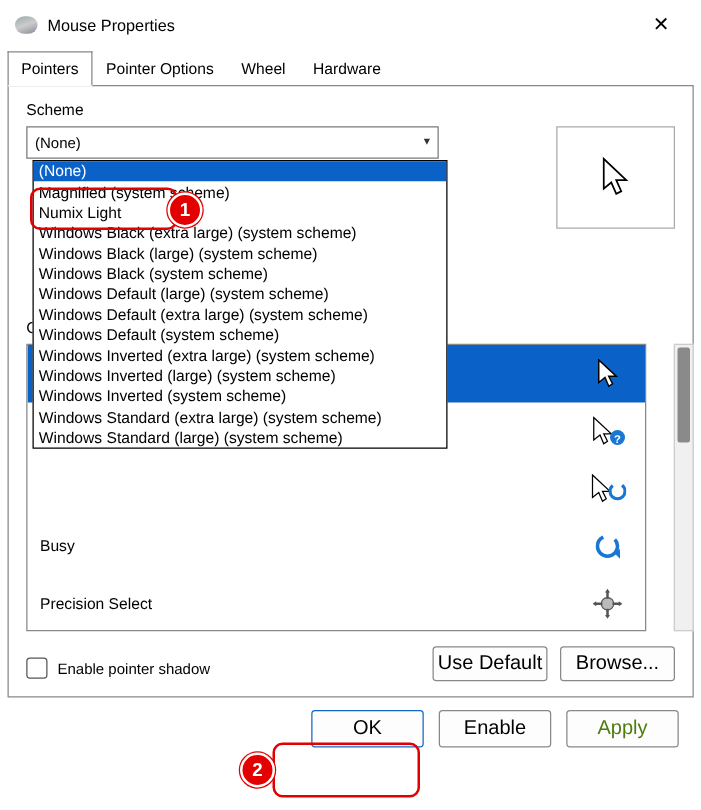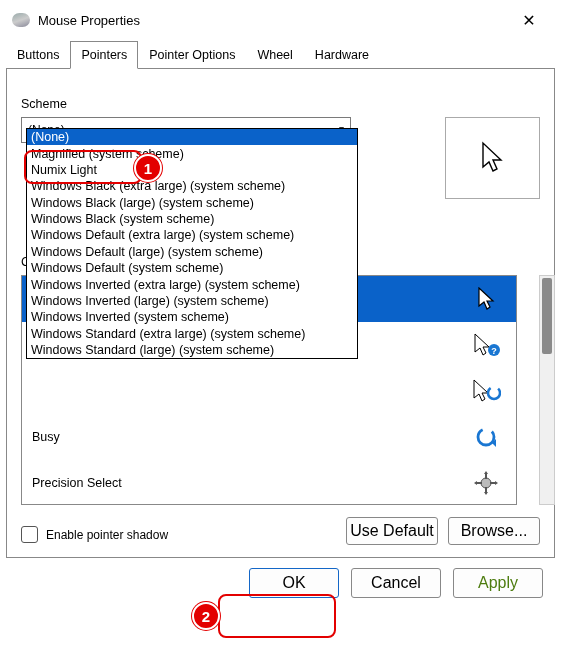--- a/index.html
+++ b/index.html
@@ -54,21 +54,21 @@
   }
   .tab.active {
     border: 1px solid #888;
     border-bottom: 1px solid #fff;
     background:#fff;
     z-index:2;
   }
   .tabpanel {
     margin: 0 6px 0 6px;
     border:1px solid #888;
-    padding: 28px 14px 14px 14px;
+    padding: 12px 14px 14px 14px;
     height: 490px;
     position: relative;
     background:#fff;
   }
   .group-label {
     font-size:12.5px;
     margin-bottom: 6px;
   }
   .scheme-row {
     display:flex;
@@ -224,21 +224,20 @@
 
   <div class="titlebar">
     <div class="icon"></div>
     <div class="title">Mouse Properties</div>
     <div class="close">
       <span>✕</span>
     </div>
   </div>
 
   <div class="tabs">
-    <div class="tab">Buttons</div>
     <div class="tab active">Pointers</div>
     <div class="tab">Pointer Options</div>
     <div class="tab">Wheel</div>
     <div class="tab">Hardware</div>
   </div>
 
   <div class="tabpanel">
 
     <div class="group-label">Scheme</div>
 
@@ -320,35 +319,35 @@
 
   </div>
 
   <div class="dropdown">
     <div class="opt sel">(None)</div>
     <div class="opt">Magnified (system scheme)</div>
     <div class="opt">Numix Light</div>
     <div class="opt">Windows Black (extra large) (system scheme)</div>
     <div class="opt">Windows Black (large) (system scheme)</div>
     <div class="opt">Windows Black (system scheme)</div>
+    <div class="opt">Windows Default (large) (system scheme)</div>
     <div class="opt">Windows Default (extra large) (system scheme)</div>
-    <div class="opt">Windows Default (large) (system scheme)</div>
     <div class="opt">Windows Default (system scheme)</div>
     <div class="opt">Windows Inverted (extra large) (system scheme)</div>
     <div class="opt">Windows Inverted (large) (system scheme)</div>
     <div class="opt">Windows Inverted (system scheme)</div>
     <div class="opt">Windows Standard (extra large) (system scheme)</div>
     <div class="opt">Windows Standard (large) (system scheme)</div>
   </div>
 
   <div class="annot-box" style="left:24px; top:150px; width:118px; height:34px;"></div>
   <div class="annot-badge" style="left:134px; top:154px;">1</div>
 
   <div class="dlg-buttons">
     <div class="btn ok">OK</div>
-    <div class="btn">Cancel</div>
+    <div class="btn">Enable</div>
     <div class="btn disabled">Apply</div>
   </div>
 
   <div class="annot-box" style="left:218px; top:594px; width:118px; height:44px;"></div>
   <div class="annot-badge" style="left:192px; top:602px;">2</div>
 
 </div>
 
 </body></html>

